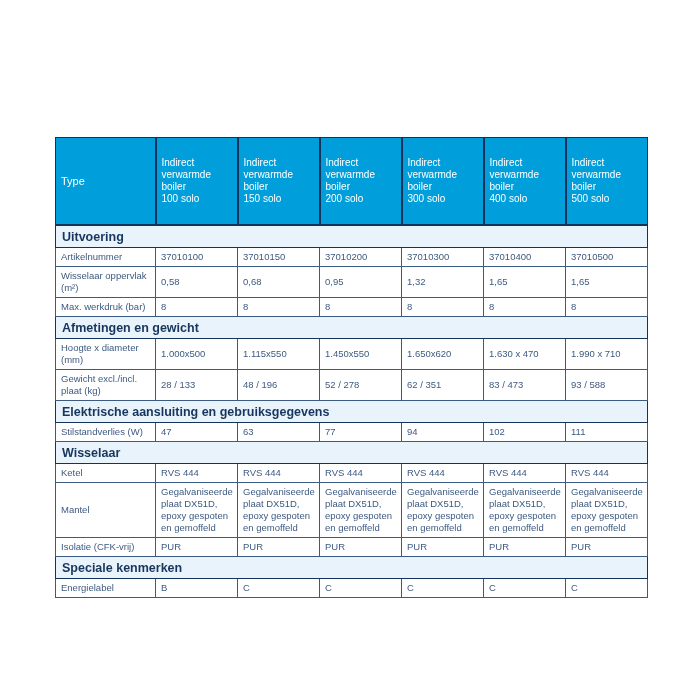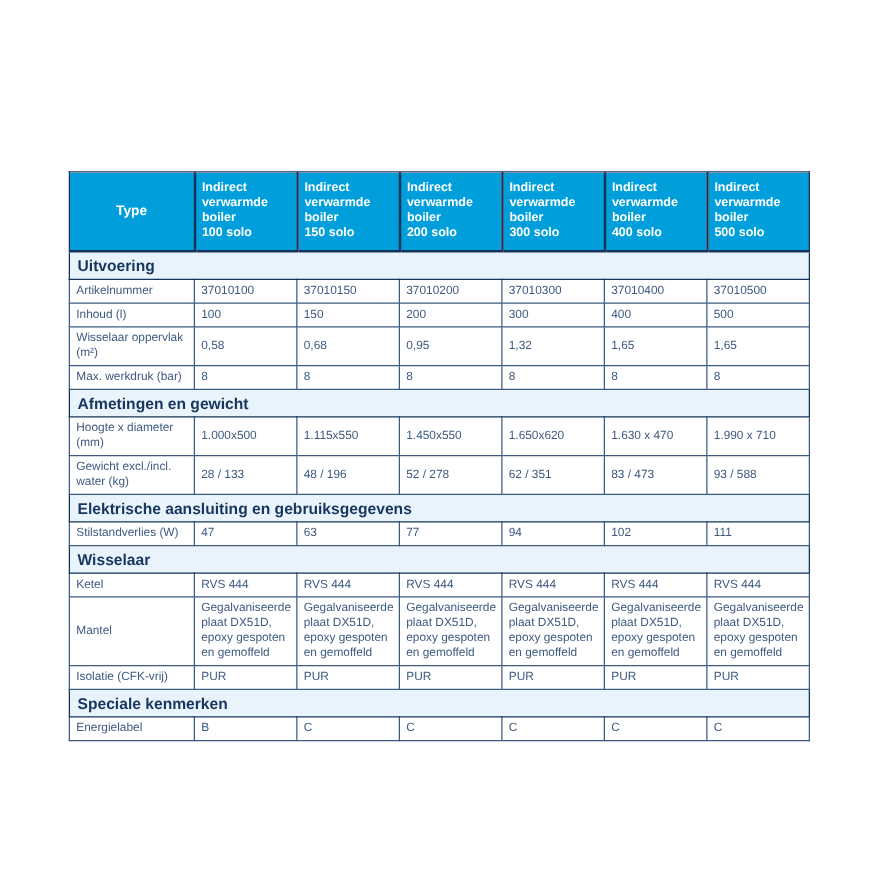--- a/index.html
+++ b/index.html
@@ -32,34 +32,33 @@
   th, td {
     text-align: left;
     vertical-align: middle;
     overflow: hidden;
   }
 
   
   thead th {
     background: #009fdb;
     color: #ffffff;
-    font-weight: bold;
+    font-weight: normal;
     font-size: 10px;
     line-height: 12px;
-    padding: 4px 5px;
+    padding: 16px 5px;
     height: 54px;
     border: 1px solid #14335a;
     border-left-width: 2px;
     border-bottom-width: 2px;
     white-space: pre-line;
   }
   thead th.type-cell {
     font-size: 11px;
     border-left-width: 1px;
-    text-align: center;
   }
 
   
   tr.section td {
     background: #e9f3fb;
     color: #17365d;
     font-weight: bold;
     font-size: 12.5px;
     padding: 3px 6px;
     height: 15px;
@@ -132,29 +131,20 @@
       <tr>
         <td class="lbl">Artikelnummer</td>
         <td>37010100</td>
         <td>37010150</td>
         <td>37010200</td>
         <td>37010300</td>
         <td>37010400</td>
         <td>37010500</td>
       </tr>
       <tr>
-        <td class="lbl">Inhoud (l)</td>
-        <td>100</td>
-        <td>150</td>
-        <td>200</td>
-        <td>300</td>
-        <td>400</td>
-        <td>500</td>
-      </tr>
-      <tr>
         <td class="lbl">Wisselaar oppervlak
 (m²)</td>
         <td>0,58</td>
         <td>0,68</td>
         <td>0,95</td>
         <td>1,32</td>
         <td>1,65</td>
         <td>1,65</td>
       </tr>
       <tr>
@@ -175,21 +165,21 @@
 (mm)</td>
         <td>1.000x500</td>
         <td>1.115x550</td>
         <td>1.450x550</td>
         <td>1.650x620</td>
         <td>1.630 x 470</td>
         <td>1.990 x 710</td>
       </tr>
       <tr>
         <td class="lbl">Gewicht excl./incl.
-water (kg)</td>
+plaat (kg)</td>
         <td>28 / 133</td>
         <td>48 / 196</td>
         <td>52 / 278</td>
         <td>62 / 351</td>
         <td>83 / 473</td>
         <td>93 / 588</td>
       </tr>
 
       <tr class="section">
         <td colspan="7">Elektrische aansluiting en gebruiksgegevens</td>

